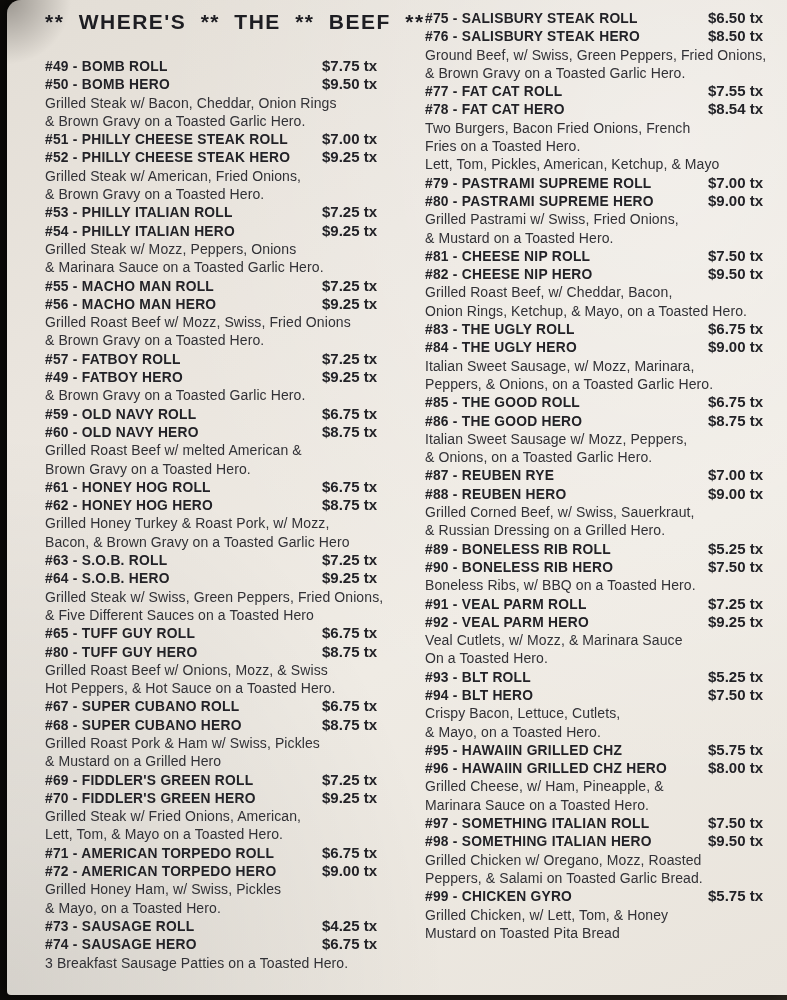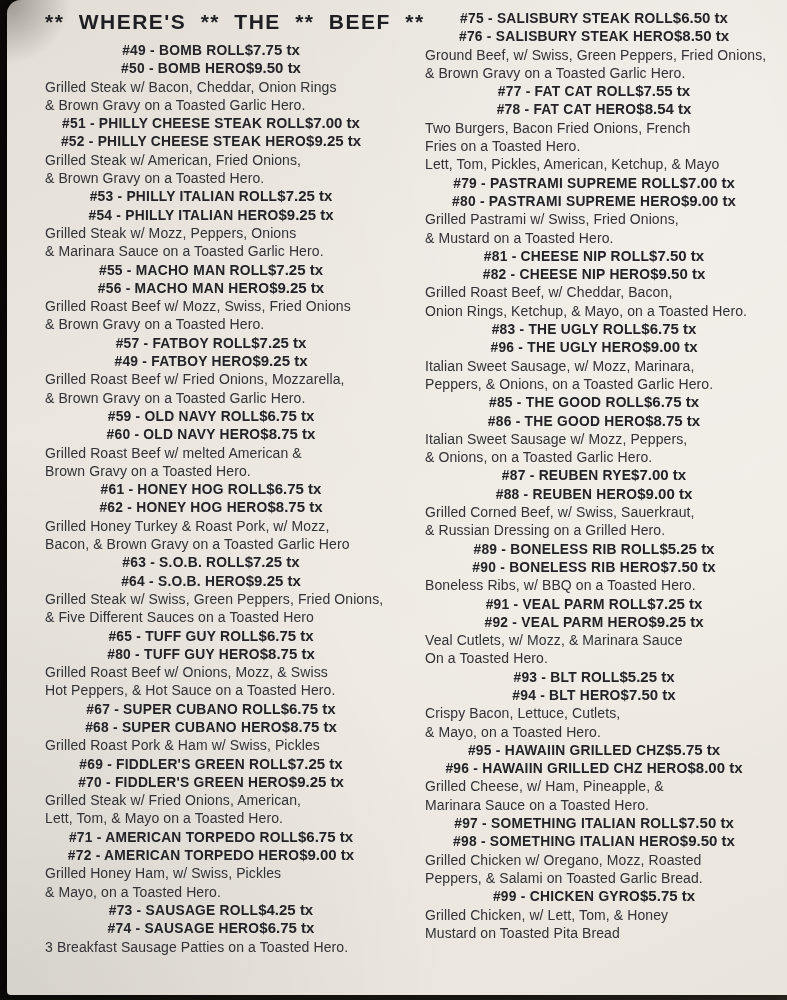--- a/index.html
+++ b/index.html
@@ -45,36 +45,37 @@
     right: 20px;
     top: 0;
     bottom: 0;
     display: flex;
     gap: 46px;
     color: #26262b;
   }
   .col {
     display: flex;
     flex-direction: column;
+    gap: 16px;
   }
   .col-left  { width: 334px; padding-top: 10px; }
   .col-right { width: 340px; padding-top: 9px; }
   .menu-title {
     margin: 0 0 7px 0;
     text-align: center;
     font-size: 21px;
     font-weight: bold;
     letter-spacing: 1.5px;
     word-spacing: 7px;
     color: #1e1e23;
     white-space: nowrap;
   }
   .item-row {
     display: flex;
-    justify-content: center;
+    justify-content: space-between;
     align-items: baseline;
     line-height: 18.3px;
     height: 18.3px;
   }
   .item-label {
     font-weight: bold;
     font-size: 13.8px;
     letter-spacing: 0.25px;
     color: #222227;
     white-space: nowrap;
@@ -145,21 +146,20 @@
             <div class="desc-row">Grilled Roast Beef w/ Mozz, Swiss, Fried Onions</div>
             <div class="desc-row">&amp; Brown Gravy on a Toasted Hero.</div>
             <div class="item-row">
     <span class="item-label">#57 - FATBOY ROLL</span>
     <span class="item-price">$7.25 tx</span>
   </div>
             <div class="item-row">
     <span class="item-label">#49 - FATBOY HERO</span>
     <span class="item-price">$9.25 tx</span>
   </div>
-            <div class="desc-row">Grilled Roast Beef w/ Fried Onions, Mozzarella,</div>
             <div class="desc-row">&amp; Brown Gravy on a Toasted Garlic Hero.</div>
             <div class="item-row">
     <span class="item-label">#59 - OLD NAVY ROLL</span>
     <span class="item-price">$6.75 tx</span>
   </div>
             <div class="item-row">
     <span class="item-label">#60 - OLD NAVY HERO</span>
     <span class="item-price">$8.75 tx</span>
   </div>
             <div class="desc-row">Grilled Roast Beef w/ melted American &amp;</div>
@@ -196,20 +196,21 @@
             <div class="desc-row">Hot Peppers, &amp; Hot Sauce on a Toasted Hero.</div>
             <div class="item-row">
     <span class="item-label">#67 - SUPER CUBANO ROLL</span>
     <span class="item-price">$6.75 tx</span>
   </div>
             <div class="item-row">
     <span class="item-label">#68 - SUPER CUBANO HERO</span>
     <span class="item-price">$8.75 tx</span>
   </div>
             <div class="desc-row">Grilled Roast Pork &amp; Ham w/ Swiss, Pickles</div>
+            <div class="desc-row">&amp; Mustard on a Grilled Hero</div>
             <div class="item-row">
     <span class="item-label">#69 - FIDDLER'S GREEN ROLL</span>
     <span class="item-price">$7.25 tx</span>
   </div>
             <div class="item-row">
     <span class="item-label">#70 - FIDDLER'S GREEN HERO</span>
     <span class="item-price">$9.25 tx</span>
   </div>
             <div class="desc-row">Grilled Steak w/ Fried Onions, American,</div>
             <div class="desc-row">Lett, Tom, &amp; Mayo on a Toasted Hero.</div>
@@ -275,21 +276,21 @@
     <span class="item-label">#82 - CHEESE NIP HERO</span>
     <span class="item-price">$9.50 tx</span>
   </div>
             <div class="desc-row">Grilled Roast Beef, w/ Cheddar, Bacon,</div>
             <div class="desc-row">Onion Rings, Ketchup, &amp; Mayo, on a Toasted Hero.</div>
             <div class="item-row">
     <span class="item-label">#83 - THE UGLY ROLL</span>
     <span class="item-price">$6.75 tx</span>
   </div>
             <div class="item-row">
-    <span class="item-label">#96 - THE UGLY HERO</span>
+    <span class="item-label">#84 - THE UGLY HERO</span>
     <span class="item-price">$9.00 tx</span>
   </div>
             <div class="desc-row">Italian Sweet Sausage, w/ Mozz, Marinara,</div>
             <div class="desc-row">Peppers, &amp; Onions, on a Toasted Garlic Hero.</div>
             <div class="item-row">
     <span class="item-label">#85 - THE GOOD ROLL</span>
     <span class="item-price">$6.75 tx</span>
   </div>
             <div class="item-row">
     <span class="item-label">#86 - THE GOOD HERO</span>

